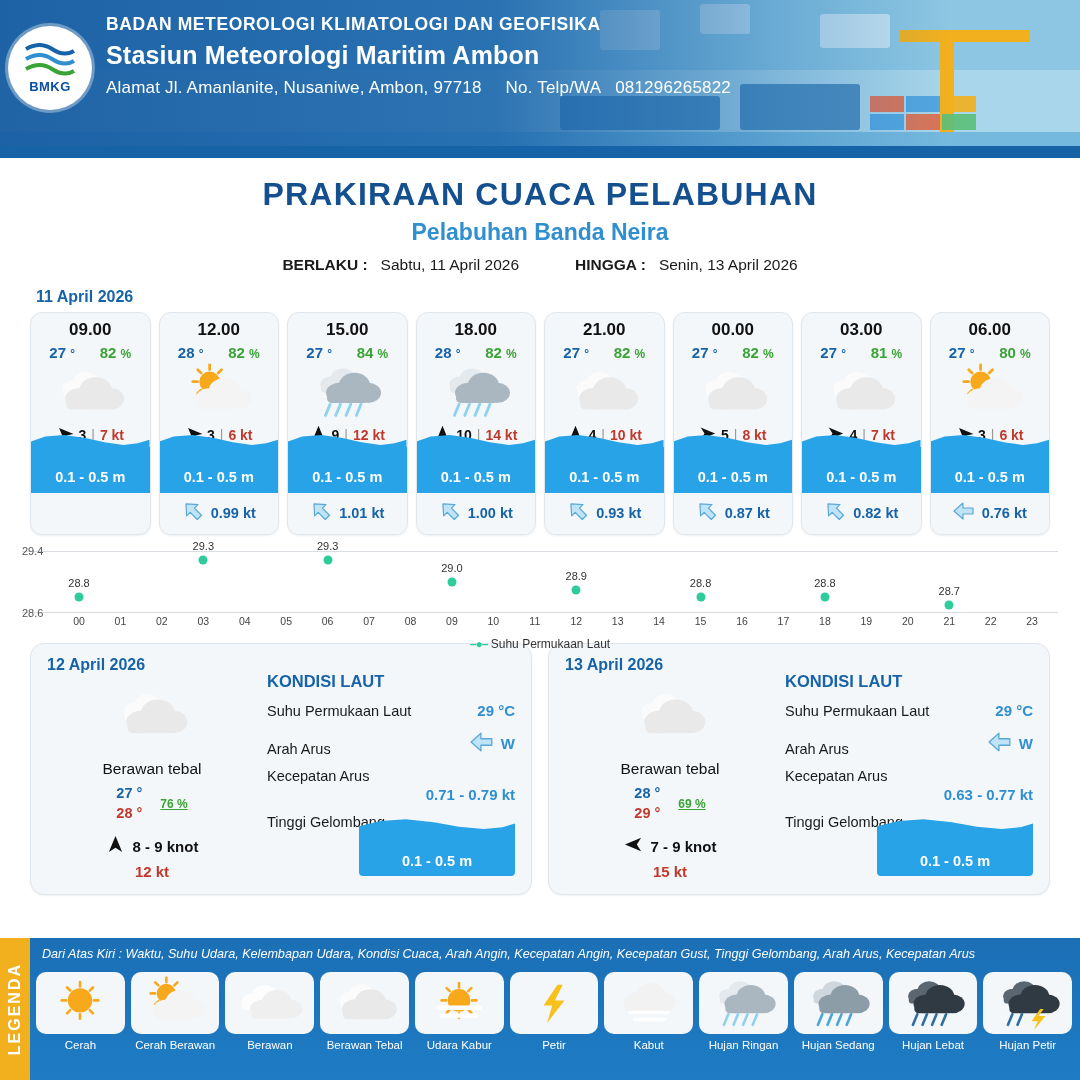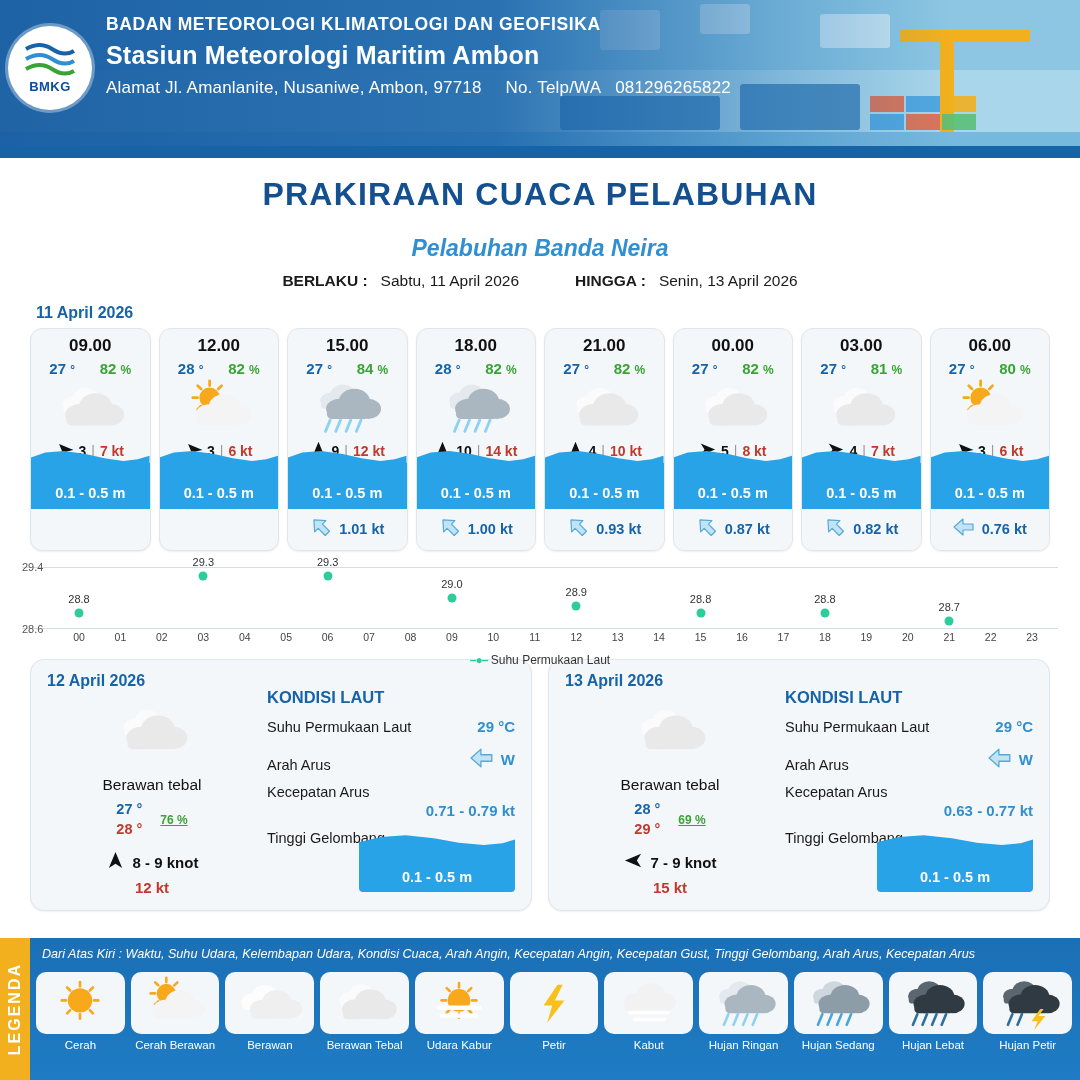--- a/index.html
+++ b/index.html
@@ -50,21 +50,21 @@
   .hdr-l2 { font-size: 25px; font-weight: bold; margin-top: 6px; letter-spacing: 0.2px; }
   .hdr-l3 { font-size: 17px; margin-top: 8px; letter-spacing: 0.2px; }
   .hdr-l3 .gap { display: inline-block; width: 14px; }
 
   
   .title-block { text-align: center; margin-top: 18px; }
   .title-main {
     font-size: 32px; font-weight: bold; color: #14508f; letter-spacing: 1.2px;
   }
   .title-sub {
-    font-size: 23px; font-weight: bold; color: #2f8fd0; margin-top: 22px; font-style: italic;
+    font-size: 23px; font-weight: bold; color: #2f8fd0; margin-top: 6px;
   }
   .valid-row {
     margin-top: 10px; display: flex; justify-content: center; gap: 56px;
     font-size: 15.5px; color: #1a1a1a;
   }
   .valid-row .lbl { font-weight: bold; }
 
   
   .date-label {
     margin: 14px 0 6px 36px;
@@ -339,20 +339,26 @@
     <polygon points="10,1 17,18 10,13.5 3,18" fill="#111"></polygon>
           </svg></span>
       <span class="ws">3</span>
       <span class="sep">|</span>
       <span class="gust">6 kt</span>
     </div>
     <div class="wave-band">
       <div class="wave-top"></div>
       <div class="wave-text">0.1 - 0.5 m</div>
     </div>
+    <div class="card-cur">
+      <span><svg width="22" height="22" viewBox="0 0 22 22" style="transform:rotate(225deg)">
+    <polygon points="21,11 12,3 12,8 2,8 2,14 12,14 12,19" fill="#bfe4f7" stroke="#5ba8d6" stroke-width="1.2" stroke-linejoin="round"></polygon>
+          </svg></span>
+      <span class="cv">0.99 kt</span>
+    </div>
     </div>
     <div class="card">
     <div class="card-time">15.00</div>
     <div class="card-th">
       <span class="c-temp">27 <span class="deg">°</span></span>
       <span class="c-hum">84 <span class="pct">%</span></span>
     </div>
     <div class="card-icon">
         <svg width="72" height="58" viewBox="0 0 72 62">
           <g transform="translate(30,20) scale(0.78)">

